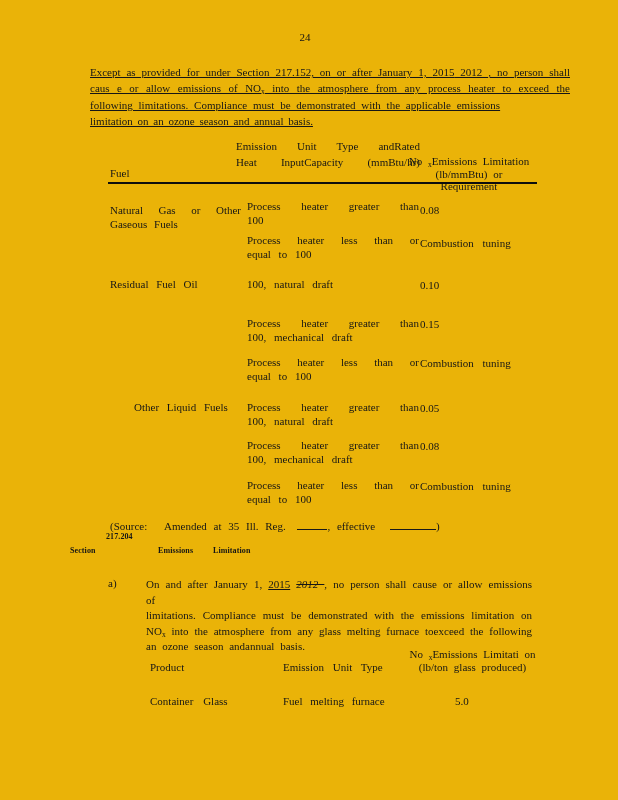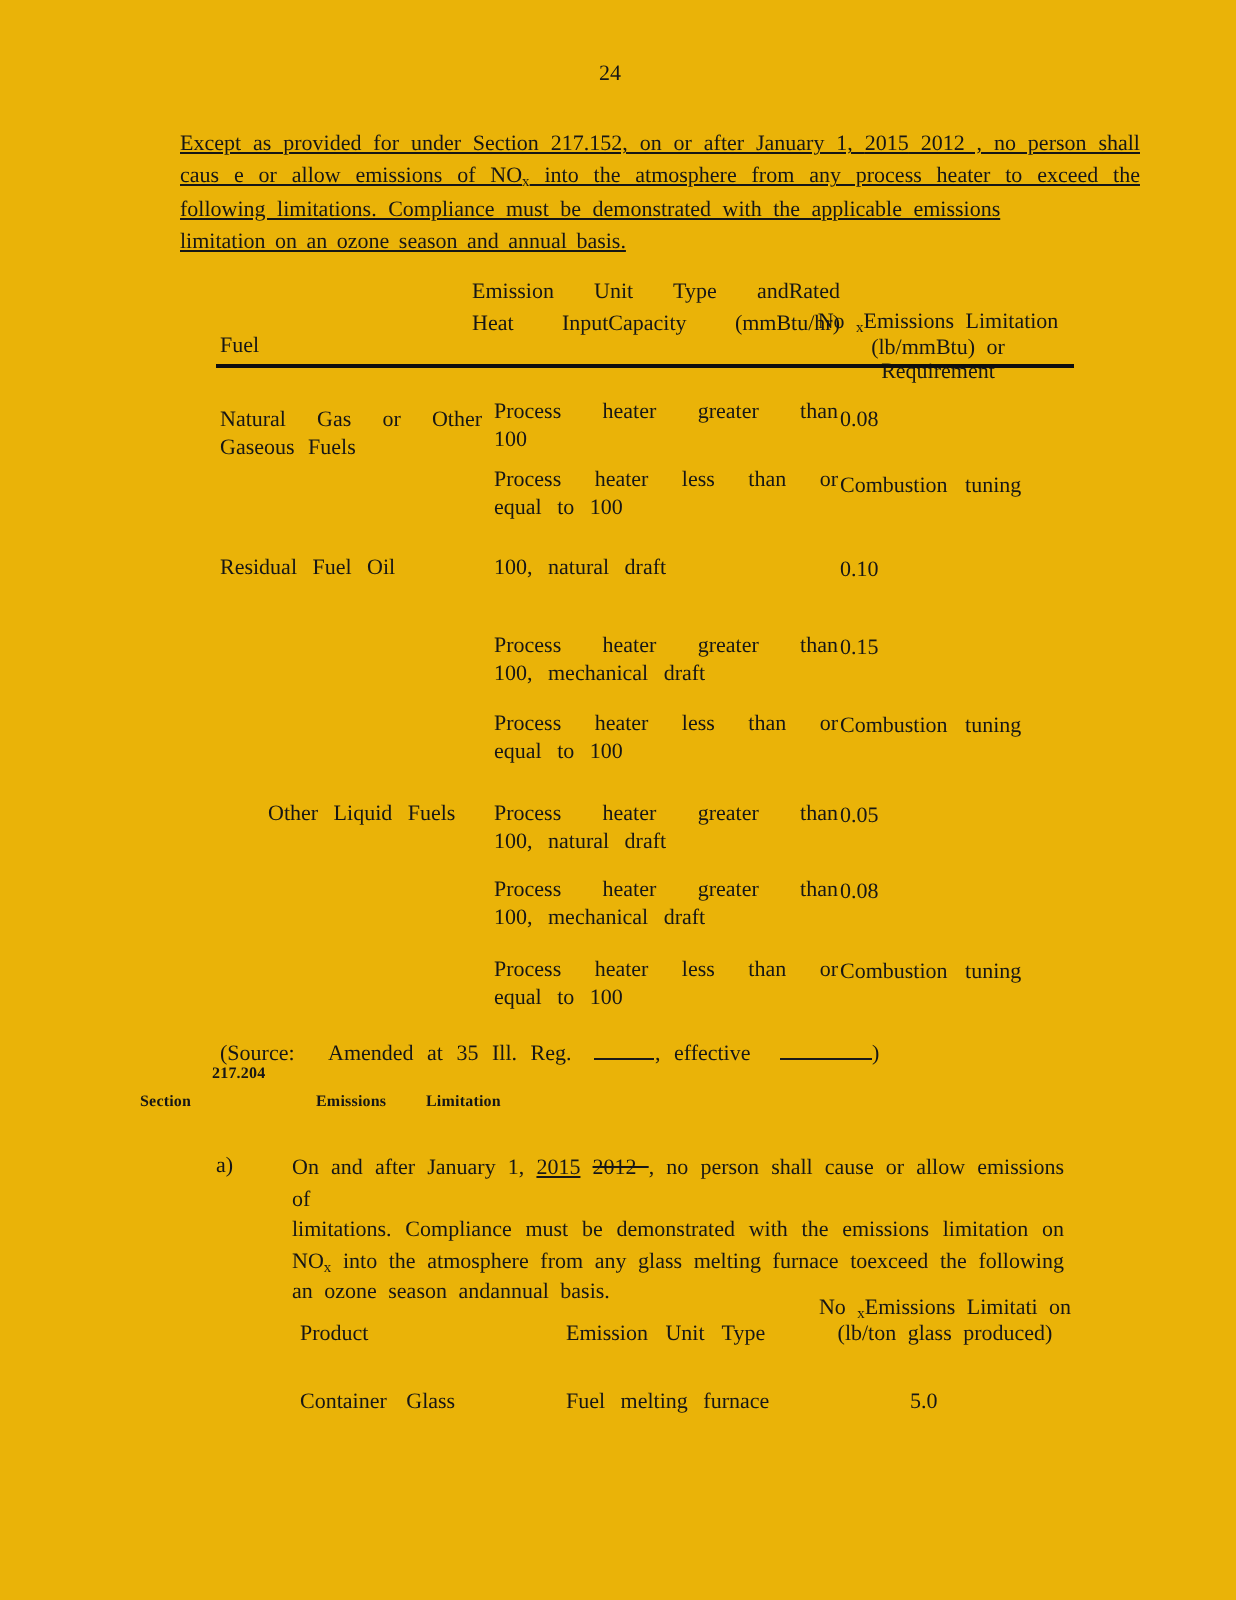--- a/index.html
+++ b/index.html
@@ -5,21 +5,21 @@
   html,body { margin:0; padding:0; background:#ffffff; }
   .page {
     position:relative; width:618px; height:800px; background:#eab308;
     font-family:"Liberation Serif","DejaVu Serif",serif;
     font-size:11px; color:#161616; overflow:hidden;
   }
   .abs { position:absolute; }
   .stretch { text-align:justify; text-align-last:justify; }
   .center { text-align:center; }
   .ins { text-decoration:underline; }
-  .del { text-decoration:line-through; }
+  .del { text-decoration:line-through;font-style:italic; }
   .subx { font-size:7.5px; vertical-align:-2px; line-height:0; }
   .pline { display:block; }
   .rule { background:#0e0e0e; }
   .blank { display:inline-block; border-bottom:1px solid #1a1a1a; height:10px; }
   .bold-head { font-weight:bold; font-size:8px; letter-spacing:0.1px; }
   .tcell { position:absolute; line-height:14px; }
 </style>
 </head>
 <body>
 

